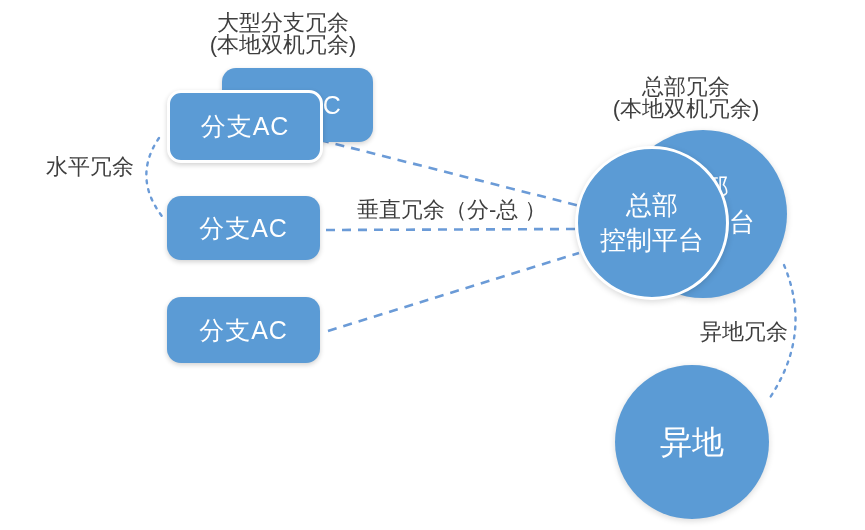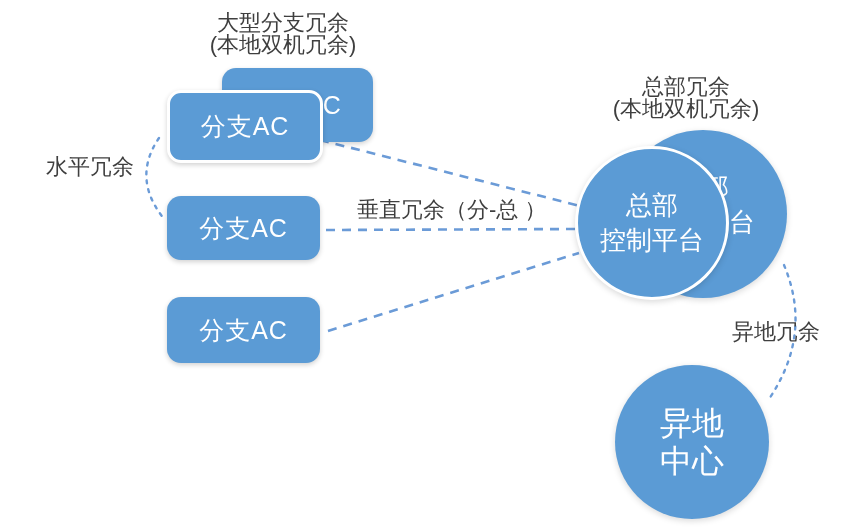--- a/index.html
+++ b/index.html
@@ -75,31 +75,30 @@
   <div class="node-circle circle-front hq-text" style="left:575px;top:146px;width:148px;height:148px;box-sizing:content-box;">
     <div>
       <div>总部</div>
       <div>控制平台</div>
     </div>
   </div>
 
   <div class="node-circle remote-text" style="left:615px;top:365px;width:154px;height:154px;z-index:2;">
     <div>
       <div>异地</div>
-      <div>中心</div>
     </div>
   </div>
 
   <div class="annotation" style="left:200px;top:12px;width:166px;">
     <div>大型分支冗余</div>
     <div>(本地双机冗余)</div>
   </div>
   <div class="annotation" style="left:38px;top:156px;width:104px;">
     <div>水平冗余</div>
   </div>
   <div class="annotation" style="left:357px;top:199px;width:176px;">垂直冗余（分-总 ）</div>
   <div class="annotation" style="left:610px;top:76px;width:152px;">
     <div>总部冗余</div>
     <div>(本地双机冗余)</div>
   </div>
-  <div class="annotation" style="left:732px;top:321px;width:85px;">异地冗余</div>
+  <div class="annotation" style="left:700px;top:321px;width:85px;">异地冗余</div>
 
 </div>
 
 </body></html>

